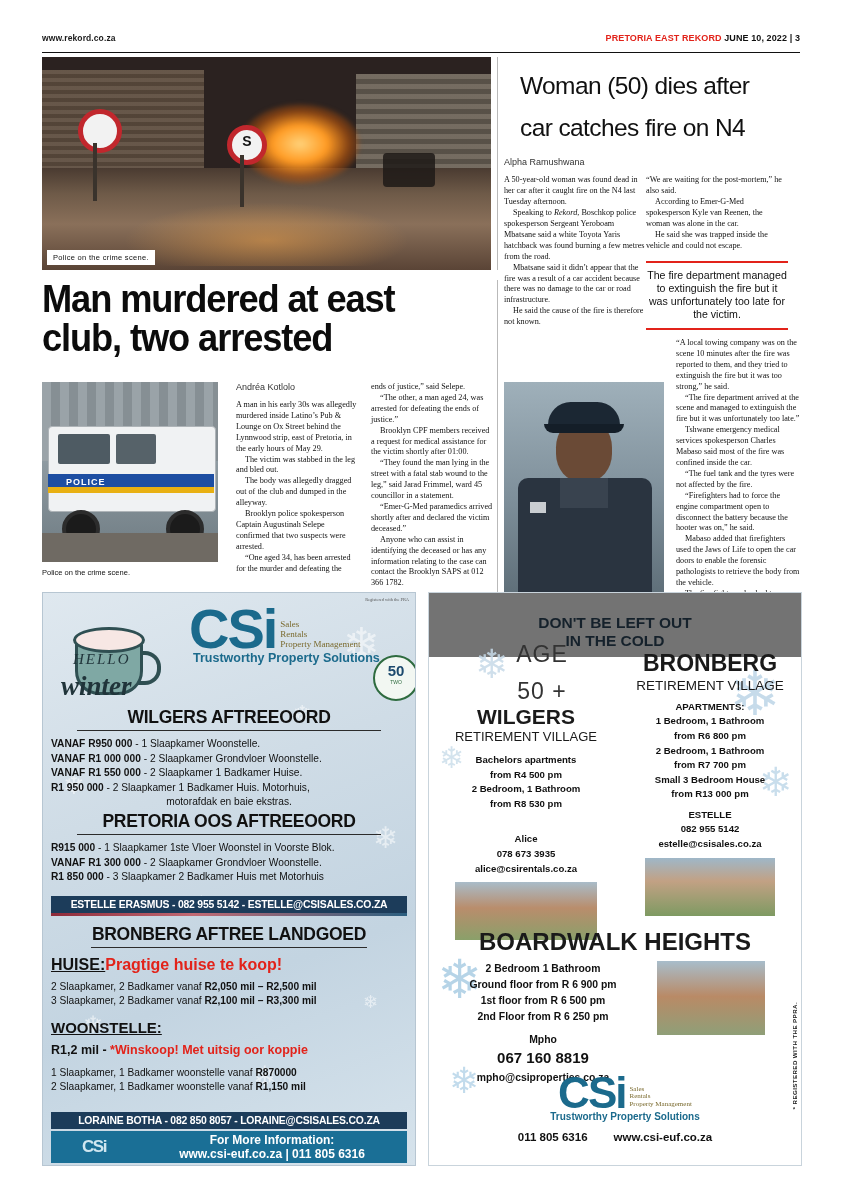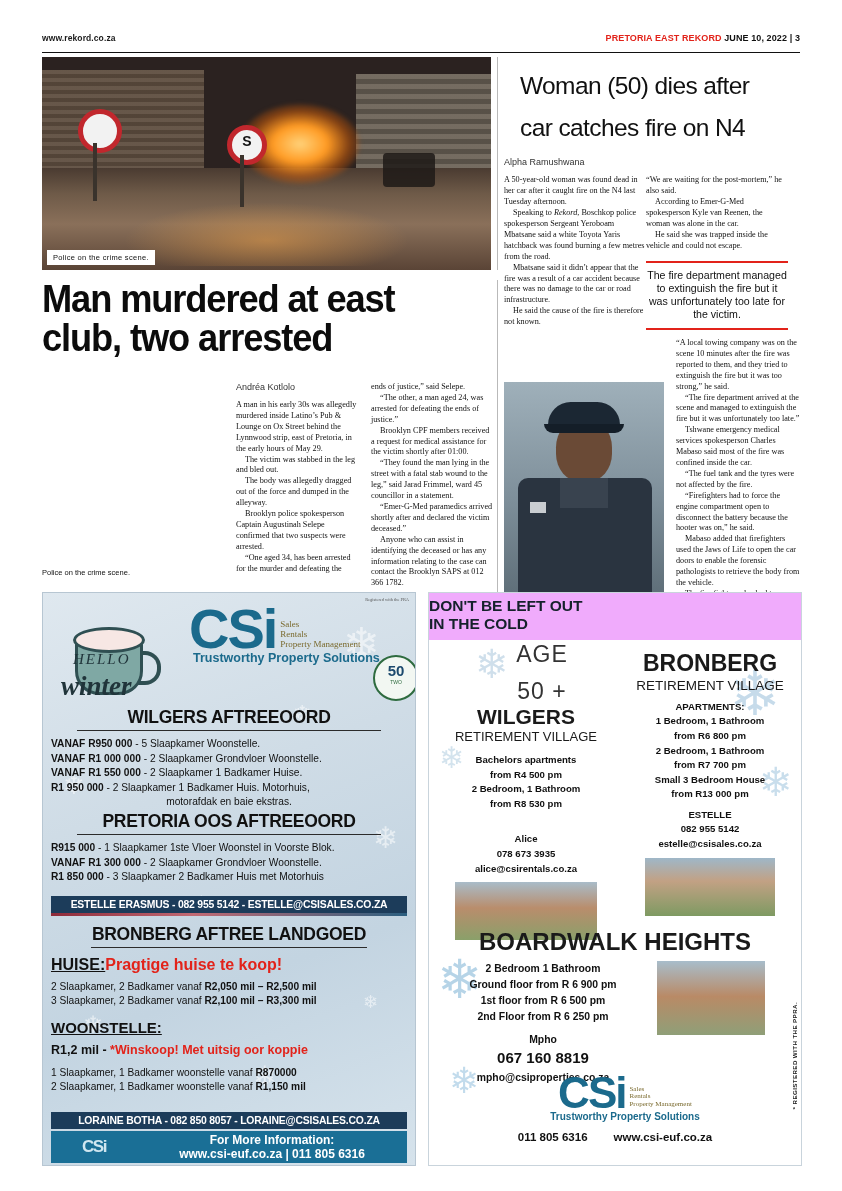--- a/index.html
+++ b/index.html
@@ -112,21 +112,21 @@
   .sec-title{font-family:"Liberation Sans",sans-serif;font-weight:700;text-align:center;color:#111;letter-spacing:-.3px;}
   .rule-thin{height:1.4px;background:#2b2b2b;}
   .price-line{font-family:"Liberation Sans",sans-serif;font-size:10.2px;color:#111;line-height:1.42;}
   .price-line b{font-weight:700;}
   .bar{background:#1c3c5a;color:#fff;font-family:"Liberation Sans",sans-serif;font-weight:700;
     font-size:10.4px;text-align:center;padding:3px 0;letter-spacing:-.2px;}
   .bar-under{height:3px;background:linear-gradient(90deg,#8e2b3a,#c26a74 40%,#2b5f80);}
   .red{color:#e2231a;}
   .u{text-decoration:underline;}
 
-  .ad-head{background:#f0abfc;text-align:left;padding:4px 0 7px;}
+  .ad-head{background:#737373;text-align:center;padding:21px 0 7px;}
   .ad-head .l{font-family:"Liberation Sans",sans-serif;font-weight:700;font-size:15.5px;color:#15212b;line-height:1.15;display:block;}
   .rv-big{font-family:"Liberation Sans",sans-serif;font-size:22px;color:#1a1a1a;text-align:center;line-height:1.1;}
   .rv-mid{font-family:"Liberation Sans",sans-serif;font-size:14px;color:#1a1a1a;text-align:center;line-height:1.15;}
   .rv-sm{font-family:"Liberation Sans",sans-serif;font-weight:700;font-size:9.6px;color:#111;text-align:center;line-height:1.52;}
   .photo-ph{background:linear-gradient(180deg,#a9bcc9 0%,#b98d6c 45%,#8aa06a 100%);}
 
   .vert-reg{position:absolute;right:3px;bottom:56px;writing-mode:vertical-rl;transform:rotate(180deg);
     font-family:"Liberation Sans",sans-serif;font-weight:700;font-size:6.2px;letter-spacing:.4px;color:#222;}
 </style>
 </head>
@@ -186,28 +186,41 @@
           </div>
         </div>
       </div>
     </div>
 
     <div class="mainhead">
       <div>Man murdered at east</div>
       <div>club, two arrested</div>
     </div>
 
+    <div class="van-photo">
+      <div class="vp-sky"></div>
+      <div class="vp-wall"></div>
+      <div class="vp-body"></div>
+      <div class="vp-win"></div>
+      <div class="vp-win2"></div>
+      <div class="vp-stripe"></div>
+      <div class="vp-stripe2"></div>
+      <div class="vp-text">POLICE</div>
+      <div class="vp-w1"></div>
+      <div class="vp-w2"></div>
+      <div class="vp-ground"></div>
+    </div>
     <div class="cap-below">Police on the crime scene.</div>
 
     <div class="story1">
       <div class="col1">
         <div class="byline" style="margin-top:0">Andréa Kotlolo</div>
         <p class="body">A man in his early 30s was allegedly murdered inside Latino’s Pub &amp; Lounge on Ox Street behind the Lynnwood strip, east of Pretoria, in the early hours of May 29.</p>
         <p class="body">The victim was stabbed in the leg and bled out.</p>
-        <p class="body">The body was allegedly dragged out of the force and dumped in the alleyway.</p>
+        <p class="body">The body was allegedly dragged out of the club and dumped in the alleyway.</p>
         <p class="body">Brooklyn police spokesperson Captain Augustinah Selepe confirmed that two suspects were arrested.</p>
         <p class="body">“One aged 34, has been arrested for the murder and defeating the</p>
       </div>
       <div class="col1">
         <p class="body">ends of justice,” said Selepe.</p>
         <p class="body">“The other, a man aged 24, was arrested for defeating the ends of justice.”</p>
         <p class="body">Brooklyn CPF members received a request for medical assistance for the victim shortly after 01:00.</p>
         <p class="body">“They found the man lying in the street with a fatal stab wound to the leg,” said Jarad Frimmel, ward 45 councillor in a statement.</p>
         <p class="body">“Emer-G-Med paramedics arrived shortly after and declared the victim deceased.”</p>
         <p class="body">Anyone who can assist in identifying the deceased or has any information relating to the case can contact the Brooklyn SAPS at 012 366 1782.</p>
@@ -271,21 +284,21 @@
     </div>
 
     <div style="position:absolute;left:330px;top:62px;width:42px;height:42px;border-radius:50%;border:2px solid #2e6b3f;background:#f2f7f2;">
       <div style="text-align:center;font-family:'Liberation Sans',sans-serif;font-weight:700;font-size:15px;color:#1d4a6e;margin-top:5px;">50</div>
       <div style="text-align:center;font-family:'Liberation Sans',sans-serif;font-size:5px;color:#2e6b3f;">TWO</div>
     </div>
 
     <div style="position:absolute;left:8px;top:114px;width:356px;">
       <div class="sec-title" style="font-size:17.5px;">WILGERS AFTREEOORD</div>
       <div class="rule-thin" style="margin:2px 26px 6px;"></div>
-      <div class="price-line"><b>VANAF R950 000</b><span> - 5 Slaapkamer Woonstelle.</span></div>
+      <div class="price-line"><b>VANAF R950 000</b><span> - 1 Slaapkamer Woonstelle.</span></div>
       <div class="price-line"><b>VANAF R1 000 000</b><span> - 2 Slaapkamer Grondvloer Woonstelle.</span></div>
       <div class="price-line"><b>VANAF R1 550 000</b><span> - 2 Slaapkamer 1 Badkamer Huise.</span></div>
       <div class="price-line"><b>R1 950 000</b><span> - 2 Slaapkamer 1 Badkamer Huis. Motorhuis,</span></div>
       <div class="price-line" style="text-align:center;">motorafdak en baie ekstras.</div>
     </div>
 
     <div style="position:absolute;left:8px;top:218px;width:356px;">
       <div class="sec-title" style="font-size:17.5px;">PRETORIA OOS AFTREEOORD</div>
       <div class="rule-thin" style="margin:2px 26px 6px;"></div>
       <div class="price-line"><b>R915 000</b><span> - 1 Slaapkamer 1ste Vloer Woonstel in Voorste Blok.</span></div>

